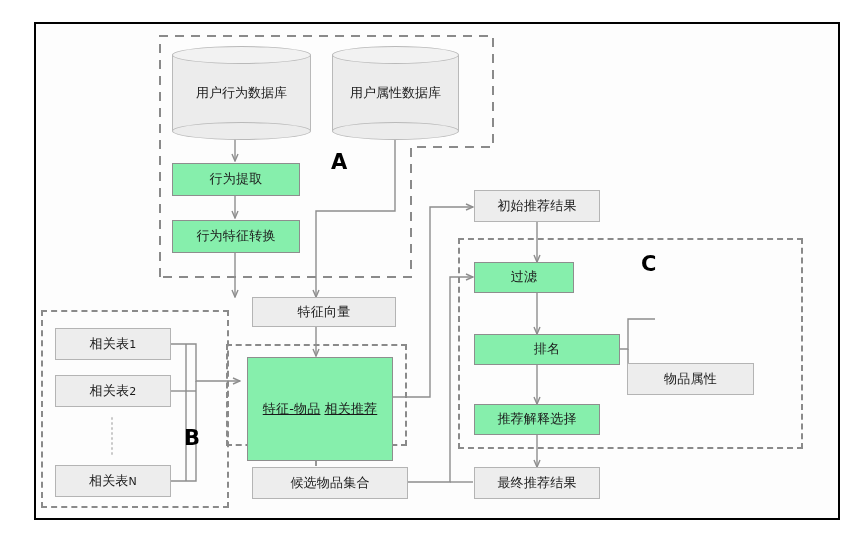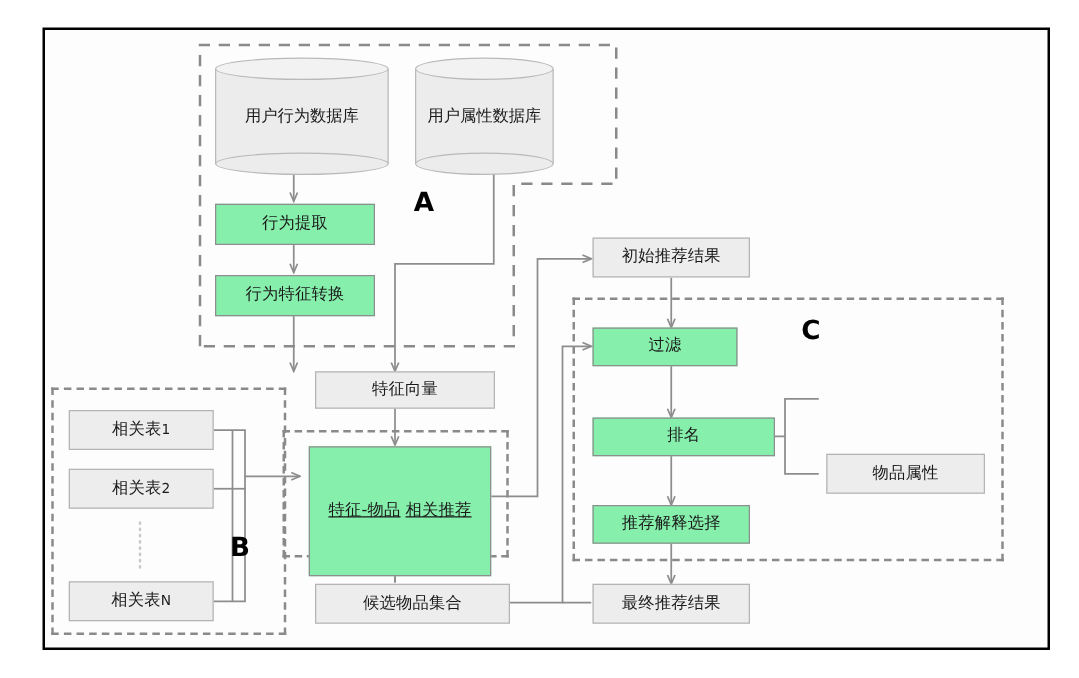--- a/index.html
+++ b/index.html
@@ -171,21 +171,21 @@
     <path d="M473,482 L450,482"></path>
   </svg>
 
   <div class="cylinder" style="left:172px;top:46px;width:139px;height:94px;">
     <div class="cyl-body"></div>
     <div class="cyl-bottom"></div>
     <div class="cyl-top"></div>
     <div class="cyl-label">用户行为数据库</div>
   </div>
 
-  <div class="cylinder" style="left:332px;top:46px;width:111px;height:94px;text-decoration:underline;">
+  <div class="cylinder" style="left:332px;top:46px;width:127px;height:94px;text-decoration:underline;">
     <div class="cyl-body"></div>
     <div class="cyl-bottom"></div>
     <div class="cyl-top"></div>
     <div class="cyl-label">用户属性数据库</div>
   </div>
 
   <div class="node process" style="left:172px;top:163px;width:128px;height:33px;">
     <span class="lbl">行为提取</span>
   </div>
 
@@ -215,34 +215,34 @@
   </div>
 
   <div class="node" style="left:55px;top:465px;width:116px;height:32px;">
     <span class="lbl"><span>相关表</span><span class="sub">N</span></span>
   </div>
 
   <div class="node" style="left:474px;top:190px;width:126px;height:32px;">
     <span class="lbl">初始推荐结果</span>
   </div>
 
-  <div class="node process" style="left:474px;top:262px;width:116px;height:31px;">
+  <div class="node process" style="left:474px;top:262px;width:100px;height:31px;">
     <span class="lbl">过滤</span>
   </div>
 
   <div class="node process" style="left:474px;top:334px;width:146px;height:31px;text-align:center;">
     <span class="lbl">排名</span>
   </div>
 
   <div class="node process" style="left:474px;top:404px;width:126px;height:31px;">
     <span class="lbl">推荐解释选择</span>
   </div>
 
   <div class="node" style="left:474px;top:467px;width:126px;height:32px;">
     <span class="lbl">最终推荐结果</span>
   </div>
 
 
-  <div class="node" style="left:661px;top:363px;width:127px;height:32px;">
+  <div class="node" style="left:627px;top:363px;width:127px;height:32px;">
     <span class="lbl">物品属性</span>
   </div>
 
 </div>
 
 </body></html>

